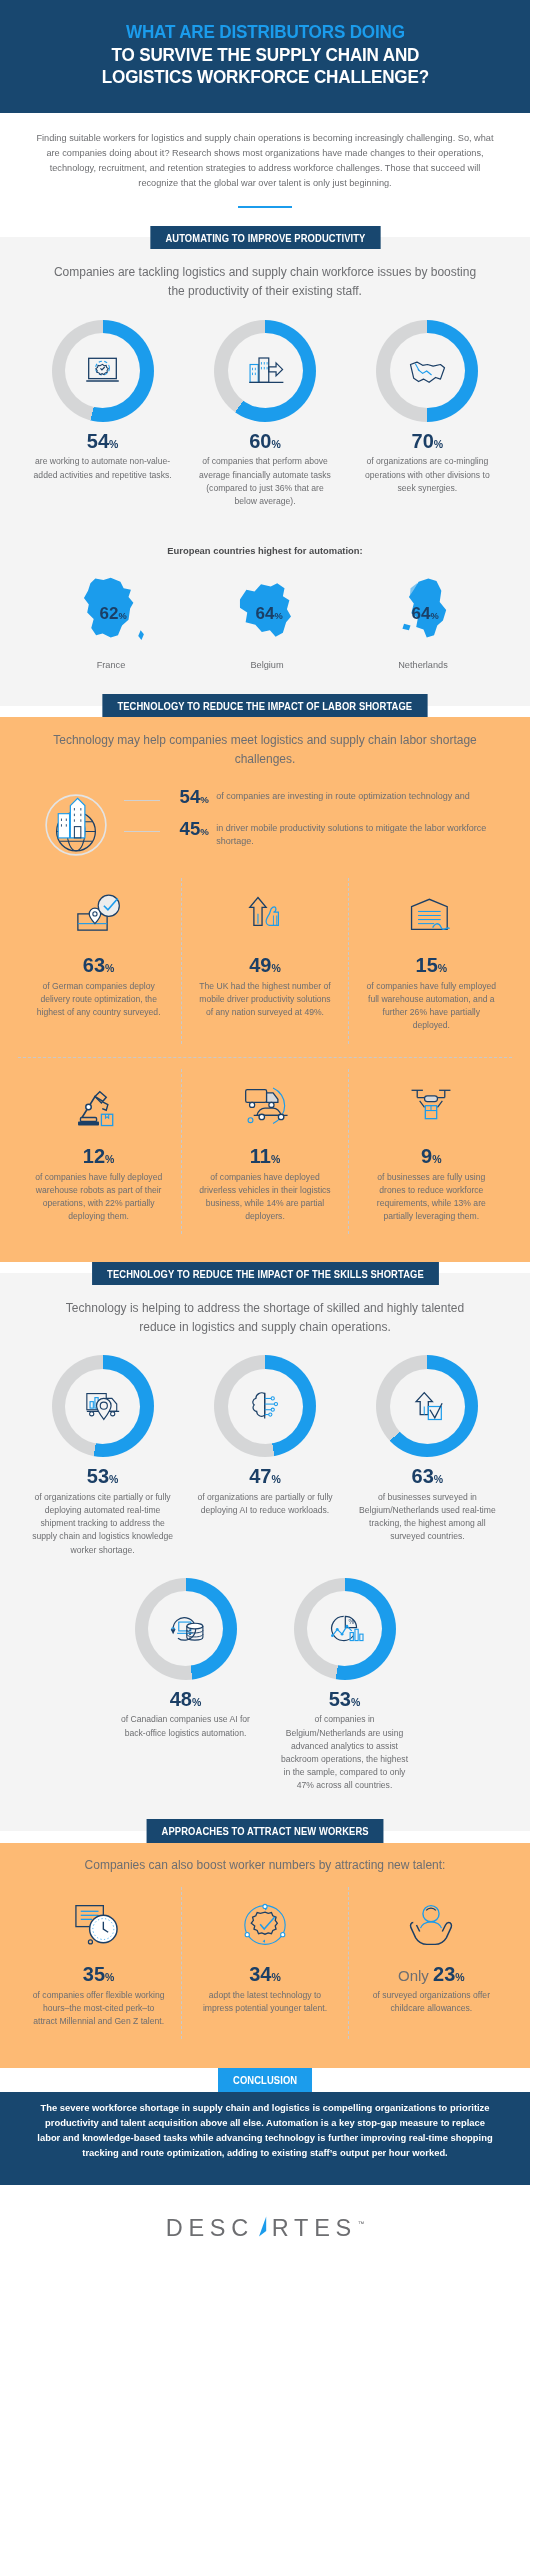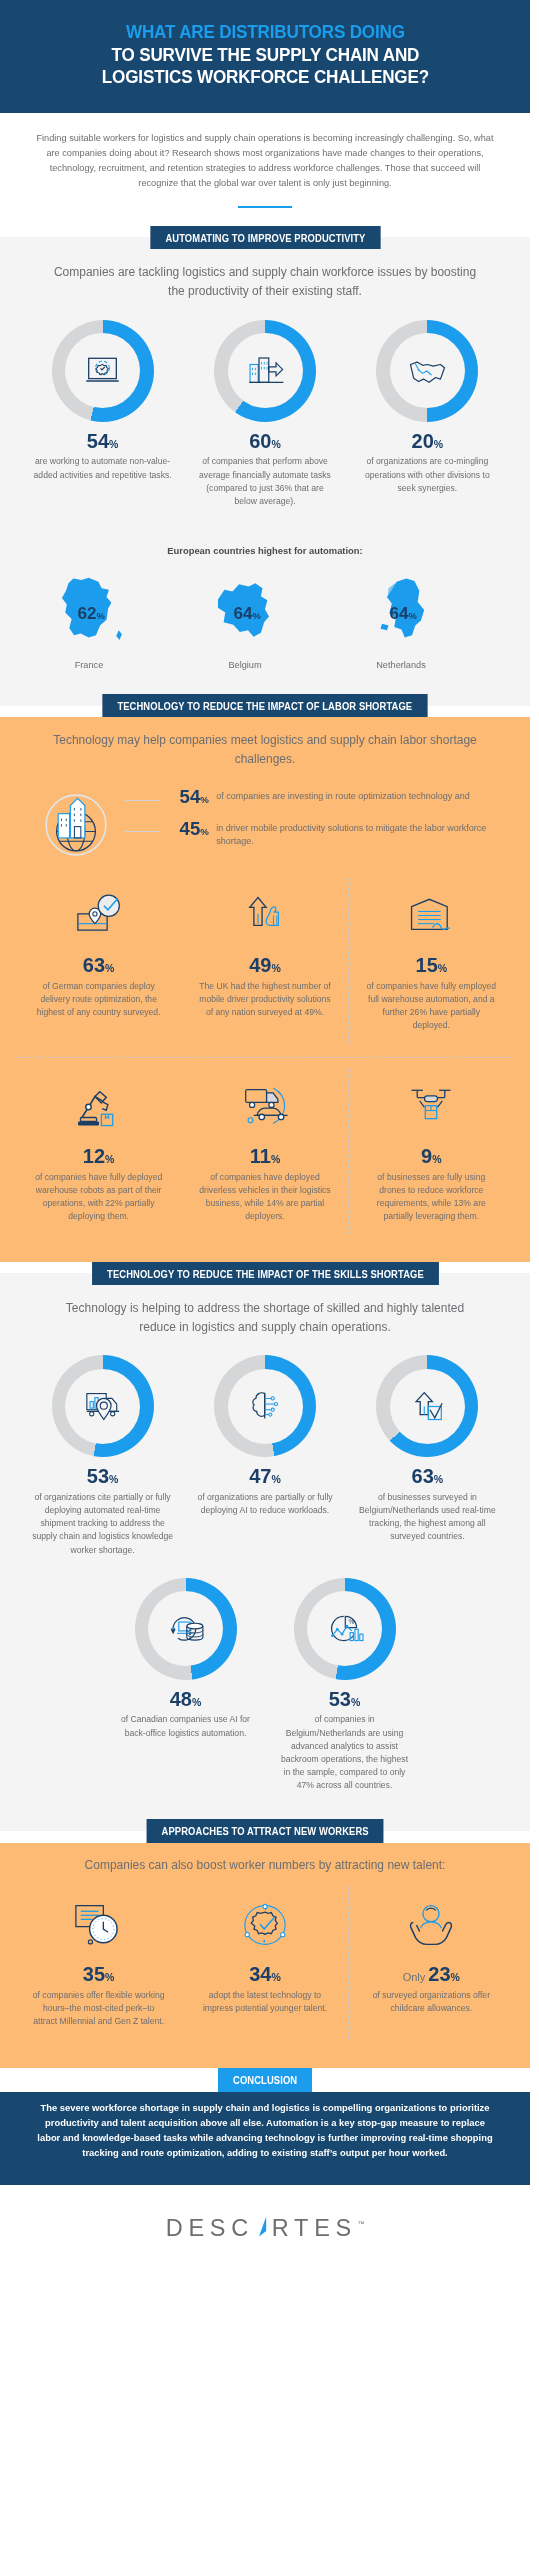--- a/index.html
+++ b/index.html
@@ -98,32 +98,33 @@
     display: flex; align-items: center; justify-content: center;
   }
   .pct {
     font-size: 20px;
     font-weight: 800;
     color: #1b3f66;
     margin-top: 9px;
     line-height: 1;
   }
   .pct .u { font-size: 10.5px; font-weight: 700; }
-  .pct .pre { font-size: 11px; font-weight: 400; color: #6d6e71; }
+  .pct .pre { font-size: 15px; font-weight: 400; color: #6d6e71; }
   .cap {
     font-size: 8.6px;
     line-height: 1.52;
     color: #6d6e71;
     margin-top: 4.9px;
     padding: 0 4.9px;
   }
 
   
   .maps {
     display: flex;
+    justify-content: center;
     align-items: flex-end;
     gap: 34px;
     padding: 13px 24px 0 28px;
   }
   .map-cell { text-align: center; width: 122px; }
   .map-art { position: relative; height: 84px; display:flex; align-items:center; justify-content:center; }
   .map-pct {
     position: absolute;
     left: 50%; top: 50%;
     transform: translate(-42%, -50%);
@@ -272,21 +273,21 @@
       <div class="donut-cell">
         <div class="donut" style="background:conic-gradient(#1b9cec 0% 50%, #d5d6d7 50% 100%)">
           <div class="hole">
             <svg width="41" height="34" viewBox="0 0 50 42">
               <path d="M4 13l8-3 7 4 6-1 7 2 9-2 5 4-5 14-6-2-8 6-7-4-6 3-6-4z" fill="none" stroke="#1b3f66" stroke-width="1.5" stroke-linejoin="round"></path>
               <path d="M13 19l6 5 5-3 6 5" fill="none" stroke="#1b9cec" stroke-width="1.4"></path>
               <path d="M10 12l5 9" fill="none" stroke="#1b9cec" stroke-width="1.3"></path>
             </svg>
           </div>
         </div>
-        <div class="pct"><span>20</span><span class="u">%</span></div>
+        <div class="pct"><span>70</span><span class="u">%</span></div>
         <div class="cap">of organizations are co-mingling operations with other divisions to seek synergies.</div>
       </div>
 
     </div>
 
     <div style="height:21px"></div>
     <div class="lede bold">European countries highest for automation:</div>
 
     <div class="maps">
       <div class="map-cell">

